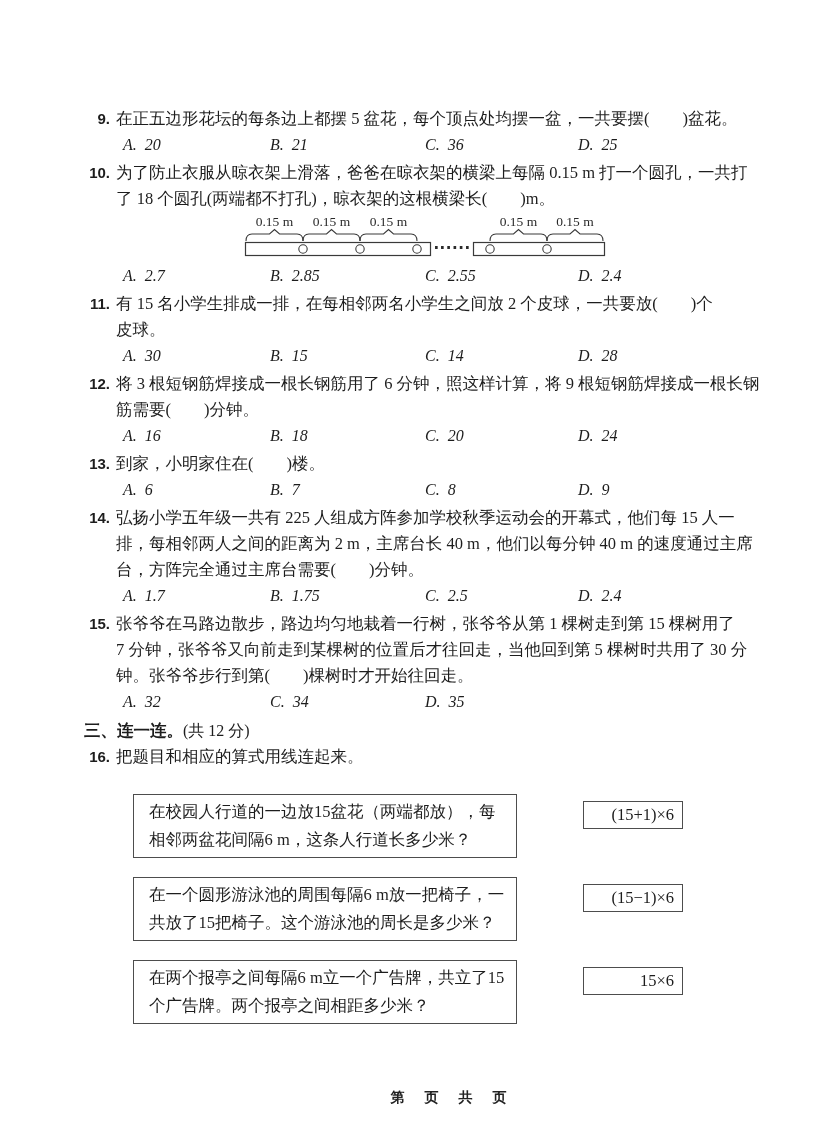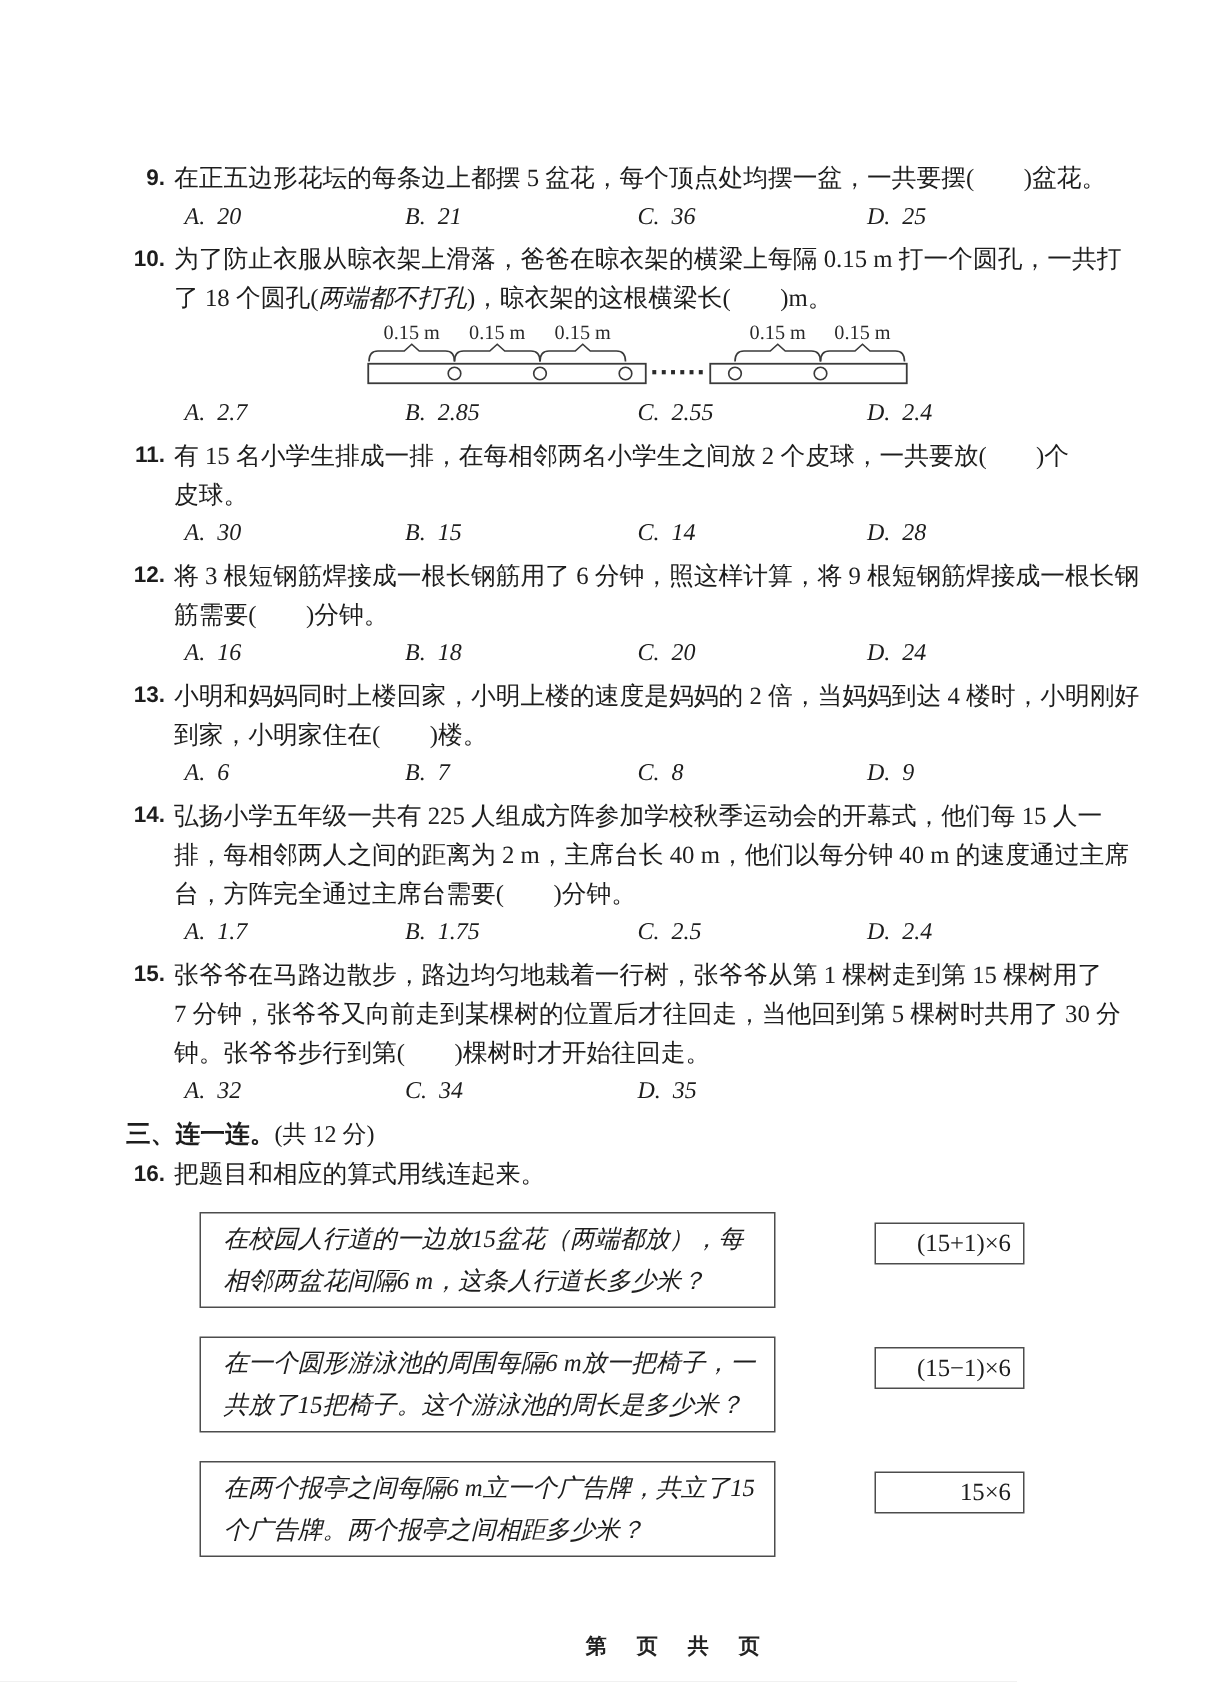--- a/index.html
+++ b/index.html
@@ -22,21 +22,21 @@
     flex:none; width:26px; margin-right:6px;
     text-align:right;
     font-family:"Liberation Sans","DejaVu Sans",sans-serif;
     font-weight:700; font-size:15px; line-height:26px;
   }
   .qbody { flex:1; min-width:0; }
   .qline {
     font-size:16.5px; line-height:26px;
     white-space:nowrap;
   }
-  .kai { font-style:italic; }
+  .kai { }
   .opts {
     display:grid;
     grid-template-columns:147px 155px 153px auto;
     padding-left:7px;
     font-size:16px; line-height:26px;
     white-space:pre;
     font-style:italic;
   }
   .diagram-wrap { margin:3px 0 2px 127px; height:46px; }
   .diagram-wrap svg { display:block; }
@@ -47,21 +47,21 @@
   .svg-dots {
     font-family:"DejaVu Sans","Liberation Sans",sans-serif;
     font-size:15px; font-weight:700; fill:#2a2a2a; letter-spacing:0.5px;
   }
   .sect { line-height:26px; margin-top:1px; }
   .sect-bold {
     font-family:"Liberation Sans","DejaVu Sans",sans-serif;
     font-weight:700; font-size:16.5px;
   }
   .sect-score { font-size:16px; }
-  .match { margin-left:49px; margin-top:12px; }
+  .match { margin-left:49px; margin-top:24px; }
   .match-row { display:flex; align-items:flex-start; margin-bottom:19px; }
   .mbox {
     width:384px;
     border:1px solid #4d4d4d;
     padding:3px 15px;
     font-size:16.5px; line-height:28px;
     white-space:nowrap;
   }
   .ebox {
     margin-left:66px; margin-top:7px;
@@ -166,21 +166,20 @@
           <span>B.  18</span>
           <span>C.  20</span>
           <span>D.  24</span>
         </div>
       </div>
     </div>
 
     <div class="q">
       <div class="qnum">13.</div>
       <div class="qbody">
-        <div class="qline">小明和妈妈同时上楼回家，小明上楼的速度是妈妈的 2 倍，当妈妈到达 4 楼时，小明刚好</div>
         <div class="qline">到家，小明家住在(　　)楼。</div>
         <div class="opts">
           <span>A.  6</span>
           <span>B.  7</span>
           <span>C.  8</span>
           <span>D.  9</span>
         </div>
       </div>
     </div>
 

